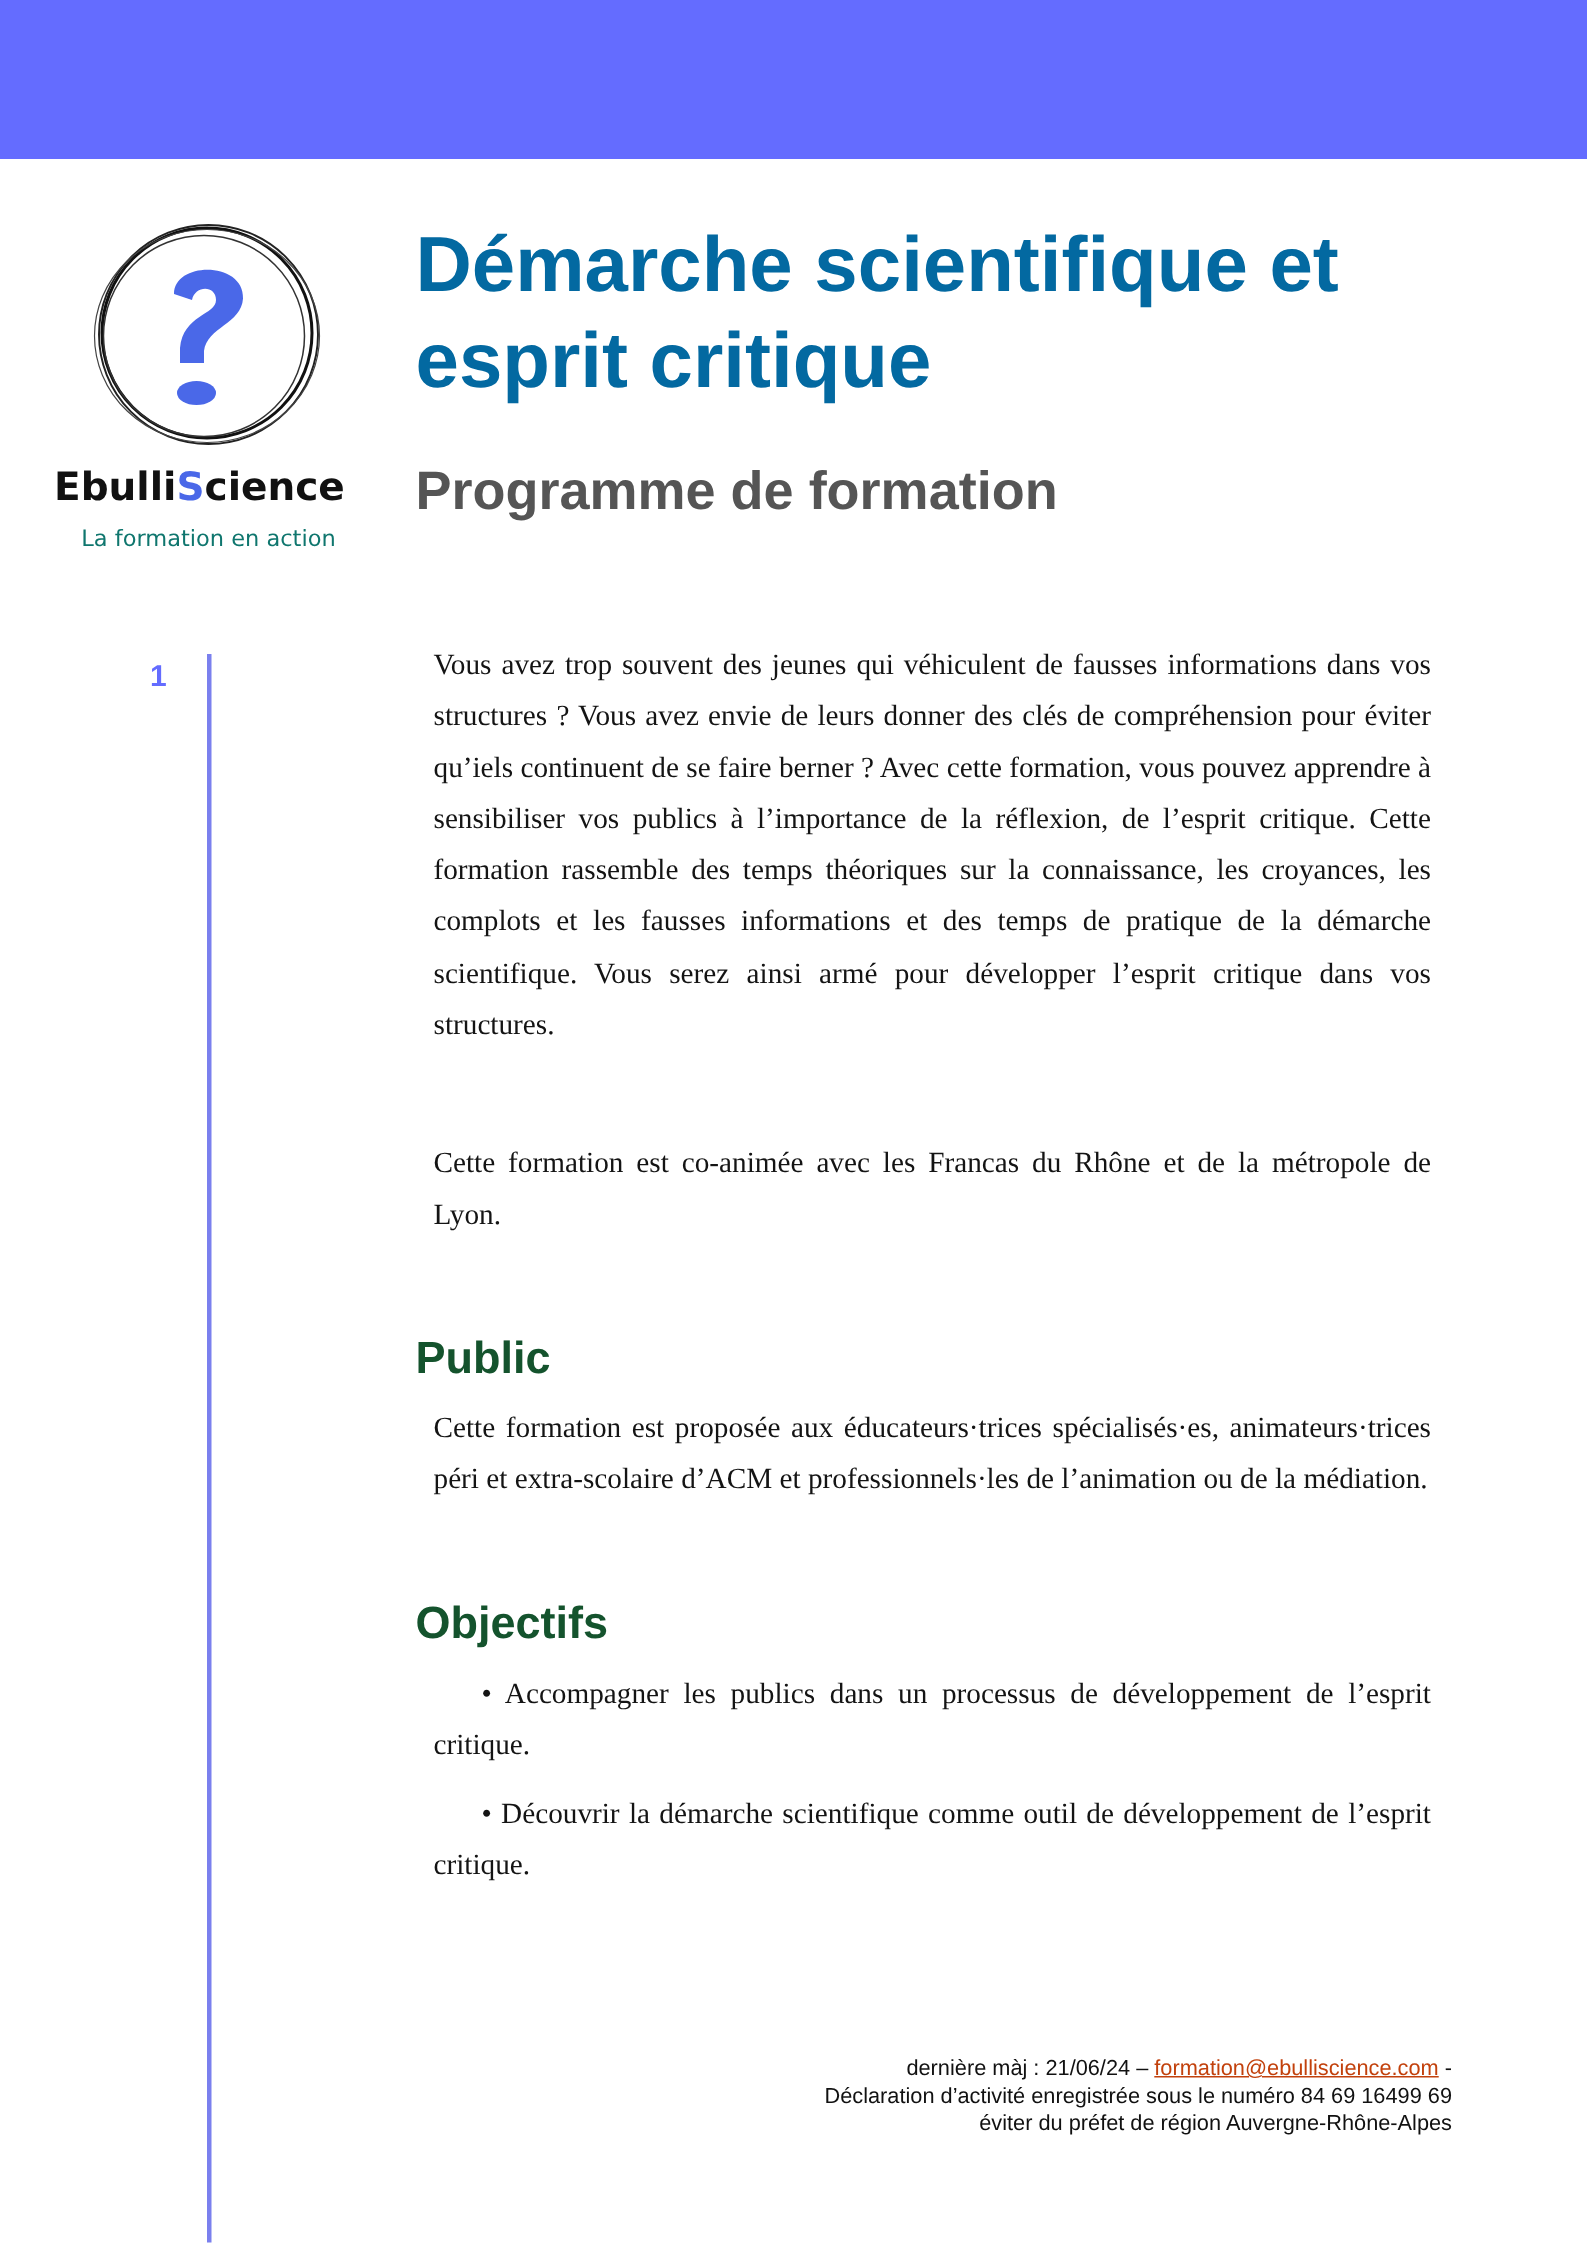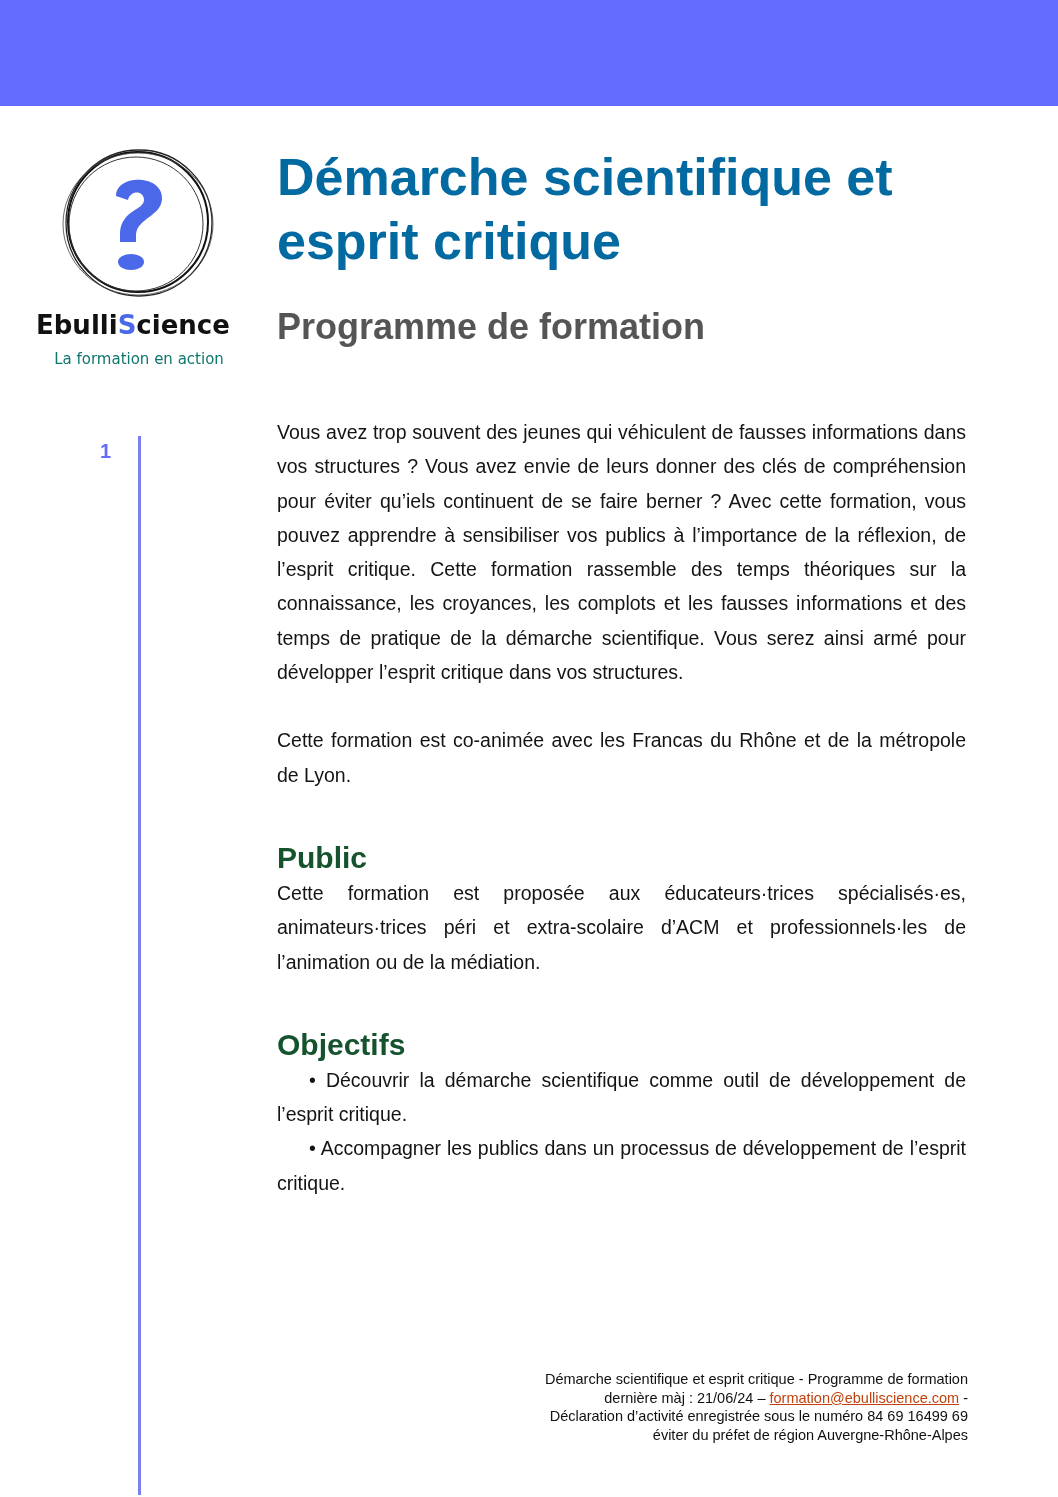--- a/index.html
+++ b/index.html
@@ -42,21 +42,21 @@
     }
     .side-rule {
       position: absolute; left: 138px; top: 436px; width: 3px; height: 1059px;
       background: #7A80EE;
     }
     .content {
       position: absolute; left: 277px; top: 415px; width: 689px;
       font-size: 19.5px; line-height: 34.3px; text-align: justify;
       color: #141414;
     }
-    .content p { margin: 0; }
+    .content p { margin: 12px; font-family: Liberation Serif, serif; }
     .gap { height: 34px; }
     .section-heading {
       font-weight: bold; font-size: 30px; line-height: 36px; color: #14532d;
       margin: 0; padding-top: 14px;
     }
     .objective { text-indent: 32px; }
     .footer {
       position: absolute; right: 90px; top: 1370px; width: 520px;
       text-align: right; font-size: 14.5px; line-height: 18.5px; color: #111;
     }
@@ -90,22 +90,21 @@
   <p>Vous avez trop souvent des jeunes qui véhiculent de fausses informations dans vos structures ? Vous avez envie de leurs donner des clés de compréhension pour éviter qu’iels continuent de se faire berner ? Avec cette formation, vous pouvez apprendre à sensibiliser vos publics à l’importance de la réflexion, de l’esprit critique. Cette formation rassemble des temps théoriques sur la connaissance, les croyances, les complots et les fausses informations et des temps de pratique de la démarche scientifique. Vous serez ainsi armé pour développer l’esprit critique dans vos structures.</p>
   <div class="gap"></div>
   <p>Cette formation est co-animée avec les Francas du Rhône et de la métropole de Lyon.</p>
   <div class="gap"></div>
 
   <h3 class="section-heading">Public</h3>
   <p>Cette formation est proposée aux éducateurs·trices spécialisés·es, animateurs·trices péri et extra-scolaire d’ACM et professionnels·les de l’animation ou de la médiation.</p>
   <div class="gap"></div>
 
   <h3 class="section-heading">Objectifs</h3>
+  <p class="objective">• Accompagner les publics dans un processus de développement de l’esprit critique.</p>
   <p class="objective">• Découvrir la démarche scientifique comme outil de développement de l’esprit critique.</p>
-  <p class="objective">• Accompagner les publics dans un processus de développement de l’esprit critique.</p>
 </div>
 
 <div class="footer">
-  <div>Démarche scientifique et esprit critique - Programme de formation</div>
   <div><span>dernière màj : 21/06/24 – </span><a href="#">formation@ebulliscience.com</a><span> -</span></div>
   <div>Déclaration d’activité enregistrée sous le numéro 84 69 16499 69</div>
   <div>éviter du préfet de région Auvergne-Rhône-Alpes</div>
 </div>
 
 </body></html>

